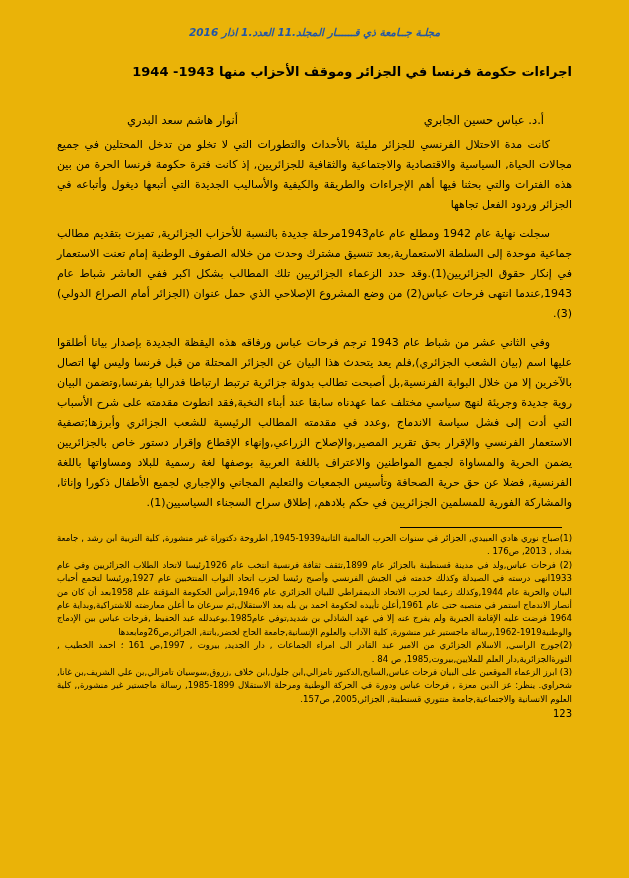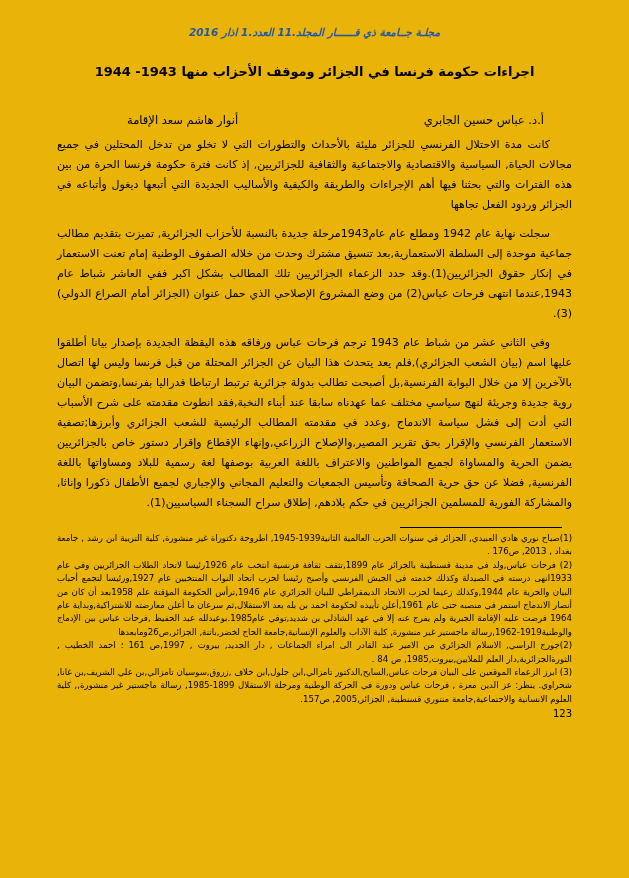--- a/index.html
+++ b/index.html
@@ -17,21 +17,21 @@
   }
   .journal-header{
     text-align:center;
     font-size:10.5px;
     font-weight:bold;
     font-style:italic;
     margin-bottom:26px;
     letter-spacing:.2px;
   }
   .article-title{
-    text-align:center;
+    text-align:right;
     font-size:13px;
     font-weight:bold;
     margin-bottom:34px;
   }
   .authors-row{
     display:flex;
     flex-direction:row;
     justify-content:space-between;
     font-size:11.5px;
     padding:0 28px 0 70px;
@@ -83,21 +83,21 @@
 <body>
 
 <div class="page">
 
   <div class="journal-header" style="color: rgb(36, 87, 165);">مجلـة جــامعة ذي قــــــار المجلد.11  العدد.1 اذار 2016</div>
 
   <div class="article-title">اجراءات حكومة فرنسا في الجزائر وموقف الأحزاب منها 1943- 1944</div>
 
   <div class="authors-row">
     <span>أ.د. عباس حسين الجابري</span>
-    <span>أنوار هاشم سعد الإقامة</span>
+    <span>أنوار هاشم سعد البدري</span>
   </div>
 
 
 
   <p class="body-paragraph">كانت مدة الاحتلال الفرنسي للجزائر مليئة بالأحداث والتطورات التي لا تخلو من تدخل المحتلين في جميع مجالات الحياة, السياسية والاقتصادية والاجتماعية والثقافية للجزائريين, إذ كانت فترة حكومة فرنسا الحرة من بين هذه الفترات والتي بحثنا فيها أهم الإجراءات والطريقة والكيفية والأساليب الجديدة التي أتبعها ديغول وأتباعه في الجزائر وردود الفعل تجاهها</p>
 
   <p class="body-paragraph">سجلت نهاية عام 1942 ومطلع عام عام1943مرحلة جديدة بالنسبة للأحزاب الجزائرية, تميزت بتقديم مطالب جماعية موحدة إلى السلطة الاستعمارية,بعد تنسيق مشترك وحدت من خلاله الصفوف الوطنية إمام تعنت الاستعمار في إنكار حقوق الجزائريين(1).وقد حدد الزعماء الجزائريين تلك المطالب بشكل اكبر ففي العاشر شباط عام 1943,عندما انتهى فرحات عباس(2) من وضع المشروع الإصلاحي الذي حمل عنوان (الجزائر أمام الصراع الدولي)(3).</p>
 
   <p class="body-paragraph">وفي الثاني عشر من شباط عام 1943 ترجم فرحات عباس ورفاقه هذه اليقظة الجديدة بإصدار بيانا أطلقوا عليها اسم (بيان الشعب الجزائري),فلم يعد يتحدث هذا البيان عن الجزائر المحتلة من قبل فرنسا وليس  لها اتصال بالآخرين إلا من خلال البوابة الفرنسية,بل أصبحت تطالب بدولة جزائرية ترتبط ارتباطا فدراليا بفرنسا,وتضمن البيان روية جديدة وجريئة لنهج سياسي مختلف عما عهدناه سابقا عند أبناء النخبة,فقد انطوت مقدمته على شرح الأسباب التي أدت إلى فشل سياسة الاندماج ,وعدد في مقدمته المطالب الرئيسية للشعب الجزائري وأبرزها;تصفية الاستعمار الفرنسي والإقرار بحق تقرير المصير,والإصلاح الزراعي,وإنهاء الإقطاع وإقرار دستور خاص بالجزائريين يضمن الحرية والمساواة لجميع المواطنين والاعتراف باللغة العربية بوصفها لغة رسمية للبلاد ومساواتها باللغة الفرنسية, فضلا عن حق حرية الصحافة وتأسيس الجمعيات والتعليم المجاني والإجباري لجميع الأطفال ذكورا وإناثا, والمشاركة الفورية للمسلمين الجزائريين في حكم بلادهم, إطلاق سراح السجناء السياسيين(1).</p>
 

